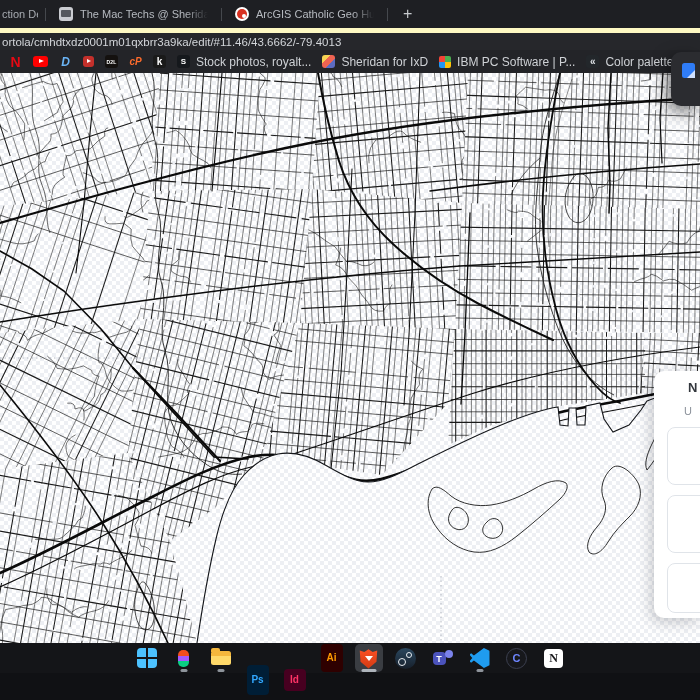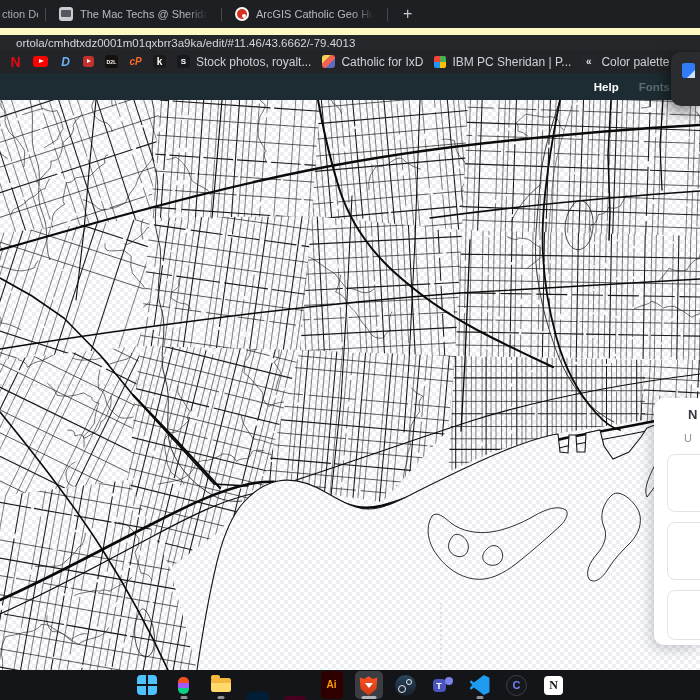--- a/index.html
+++ b/index.html
@@ -24,21 +24,21 @@
   .fv{width:14px;height:14px;border-radius:50%;flex:0 0 auto;position:relative;}
   .fv-mac-techs{border-radius:3px;background:#caccd1;}
   .fv-mac-techs::after{content:"";position:absolute;inset:3px 2px 4px 2px;background:#55585e;border-radius:1px;}
   .fv-mapbox{background:#4264fb;}
   .fv-mapbox::after{content:"";position:absolute;inset:3px;border:1.6px solid #fff;border-left-color:rgba(255,255,255,.25);border-radius:50%;}
   .fv-arcgis{background:#fff;}
   .fv-arcgis::after{content:"";position:absolute;inset:2px;border-radius:50%;background:#d83020;}
   .fv-arcgis::before{content:"";position:absolute;right:3px;bottom:3px;width:4px;height:4px;border-radius:50%;background:#fff;z-index:1;}
 
   
-  .urlbar{height:22px;background:#26272b;display:flex;align-items:center;font-size:11.5px;color:#d3d6da;padding-left:16px;border-top:7px solid #fef9c3;box-sizing:border-box;}
+  .urlbar{height:22px;background:#26272b;display:flex;align-items:center;font-size:11.5px;color:#d3d6da;padding-left:2px;border-top:5px solid #fef9c3;box-sizing:border-box;}
 
   
   .bookmarksbar{height:23px;background:#232428;display:flex;align-items:center;font-size:12px;color:#ced1d5;padding-left:9px;overflow:hidden;}
   .bm{display:flex;align-items:center;gap:6px;margin-right:11px;flex:0 0 auto;}
   .bi{width:13px;height:13px;border-radius:3px;display:inline-flex;align-items:center;justify-content:center;
       font-size:9px;font-weight:700;position:relative;flex:0 0 auto;}
   .bi-netflix{color:#e50914;font-size:14px;font-weight:900;}.bi-netflix::after{content:"N";}
   .bi-youtube{background:#f00;width:15px;height:11px;}
   .bi-youtube::after{content:"";position:absolute;left:5.5px;top:3px;border-left:5px solid #fff;border-top:2.5px solid transparent;border-bottom:2.5px solid transparent;}
   .bi-disney-plus{color:#6ab4f5;font-size:12px;font-style:italic;}.bi-disney-plus::after{content:"D";}
@@ -162,39 +162,35 @@
       </div>
       <div class="bm">
         <span class="bi bi-kijiji"></span>
       </div>
       <div class="bm">
         <span class="bi bi-stock-photos"></span>
         <span class="bm-label">Stock photos, royalt...</span>
       </div>
       <div class="bm">
         <span class="bi bi-usability-ixd"></span>
-        <span class="bm-label">Catholic for IxD</span>
+        <span class="bm-label">Sheridan for IxD</span>
       </div>
       <div class="bm">
         <span class="bi bi-ibm-pc"></span>
-        <span class="bm-label">IBM PC Sheridan | P...</span>
+        <span class="bm-label">IBM PC Software | P...</span>
       </div>
       <div class="bm">
         <span class="bi bi-color-palette"></span>
         <span class="bm-label">Color palette gener...</span>
       </div>
       <div class="bm">
         <span class="bi bi-ibm-design"></span>
       </div>
     </div>
 
-  <div class="studiobar">
-    <span class="help-link">Help</span>
-    <span class="fonts-link">Fonts</span>
-  </div>
 
   <div class="map-area" id="maparea">
     <div class="side-panel">
       <div class="sp-head">N</div>
       <div class="sp-sub">U</div>
       <div class="sp-card"></div>
       <div class="sp-card"></div>
       <div class="sp-card c3"></div>
     </div>
   <svg width="700" height="570" viewBox="0 0 700 570">

